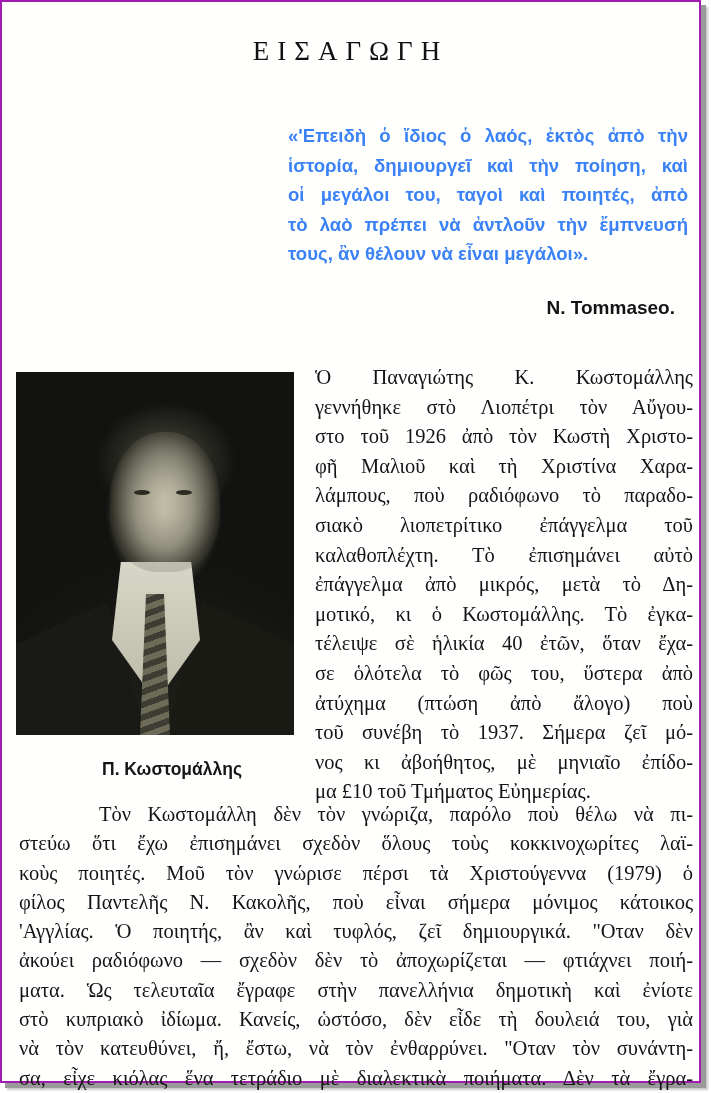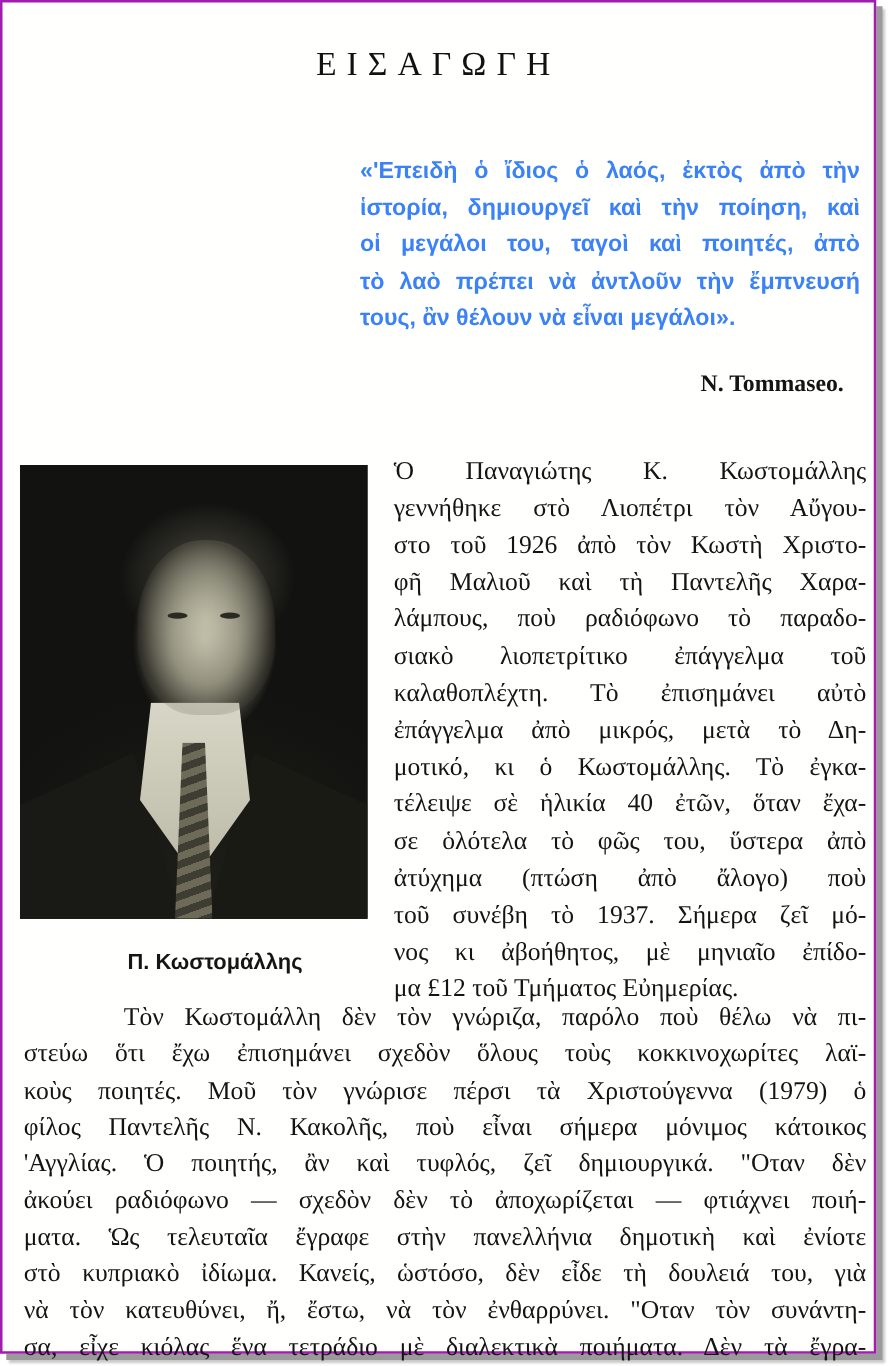--- a/index.html
+++ b/index.html
@@ -21,21 +21,21 @@
   }
   .epigraph {
     position: absolute; left: 286px; top: 119px; width: 400px;
     font-family: "Liberation Sans", "DejaVu Sans", sans-serif;
     font-weight: bold; font-size: 18.6px; line-height: 29.5px; color: #3b82f6;
   }
   .epigraph .line { display: block; text-align: justify; text-align-last: justify; white-space: nowrap; }
   .epigraph .line.last { text-align-last: left; }
   .attribution {
     position: absolute; right: 24px; top: 295px;
-    font-family: Liberation Serif, serif;
+    font-family: Liberation Sans, sans-serif;
     font-weight: bold; font-size: 19px; color: #141414;
   }
   .photo {
     position: absolute; left: 14px; top: 370px; width: 278px; height: 363px;
     background:
       radial-gradient(ellipse 58px 78px at 148px 140px, #b9b7a2 0%, #8f8d7a 45%, rgba(60,58,48,0) 100%),
       radial-gradient(ellipse 70px 60px at 150px 90px, rgba(120,118,100,0.6) 0%, rgba(0,0,0,0) 100%),
       radial-gradient(ellipse 190px 150px at 150px 330px, #1d1d18 0%, #121210 100%),
       #15150f;
     overflow: hidden;
@@ -106,32 +106,32 @@
     <div class="face-shade"></div>
     <div class="eye l"></div>
     <div class="eye r"></div>
   </div>
   <div class="caption">Π.  Κωστομάλλης</div>
 
   <div class="bio">
     <span class="line">Ὁ Παναγιώτης Κ. Κωστομάλλης</span>
     <span class="line">γεννήθηκε στὸ Λιοπέτρι τὸν Αὔγου-</span>
     <span class="line">στο τοῦ 1926 ἀπὸ τὸν Κωστὴ Χριστο-</span>
-    <span class="line">φῆ Μαλιοῦ καὶ τὴ Παντελῆς Χαρα-</span>
+    <span class="line">φῆ Μαλιοῦ καὶ τὴ Χριστίνα Χαρα-</span>
     <span class="line">λάμπους, ποὺ ραδιόφωνο τὸ παραδο-</span>
     <span class="line">σιακὸ λιοπετρίτικο ἐπάγγελμα τοῦ</span>
     <span class="line">καλαθοπλέχτη. Τὸ ἐπισημάνει αὐτὸ</span>
     <span class="line">ἐπάγγελμα ἀπὸ μικρός, μετὰ τὸ Δη-</span>
     <span class="line">μοτικό, κι ὁ Κωστομάλλης. Τὸ ἐγκα-</span>
     <span class="line">τέλειψε σὲ ἡλικία 40 ἐτῶν, ὅταν ἔχα-</span>
     <span class="line">σε ὁλότελα τὸ φῶς του, ὕστερα ἀπὸ</span>
     <span class="line">ἀτύχημα (πτώση ἀπὸ ἄλογο) ποὺ</span>
     <span class="line">τοῦ συνέβη τὸ 1937. Σήμερα ζεῖ μό-</span>
     <span class="line">νος κι ἀβοήθητος, μὲ μηνιαῖο ἐπίδο-</span>
-    <span class="line last">μα £12 τοῦ Τμήματος Εὐημερίας.</span>
+    <span class="line last">μα £10 τοῦ Τμήματος Εὐημερίας.</span>
   </div>
 
   <div class="body">
     <span class="line indent">Τὸν Κωστομάλλη δὲν τὸν γνώριζα, παρόλο ποὺ θέλω νὰ πι-</span>
     <span class="line">στεύω ὅτι ἔχω ἐπισημάνει σχεδὸν ὅλους τοὺς κοκκινοχωρίτες λαϊ-</span>
     <span class="line">κοὺς ποιητές. Μοῦ τὸν γνώρισε πέρσι τὰ Χριστούγεννα (1979) ὁ</span>
     <span class="line">φίλος Παντελῆς Ν. Κακολῆς, ποὺ εἶναι σήμερα μόνιμος κάτοικος</span>
     <span class="line">'Αγγλίας. Ὁ ποιητής, ἂν καὶ τυφλός, ζεῖ δημιουργικά. "Οταν δὲν</span>
     <span class="line">ἀκούει ραδιόφωνο — σχεδὸν δὲν τὸ ἀποχωρίζεται — φτιάχνει ποιή-</span>
     <span class="line">ματα. Ὡς τελευταῖα ἔγραφε στὴν πανελλήνια δημοτικὴ καὶ ἐνίοτε</span>

